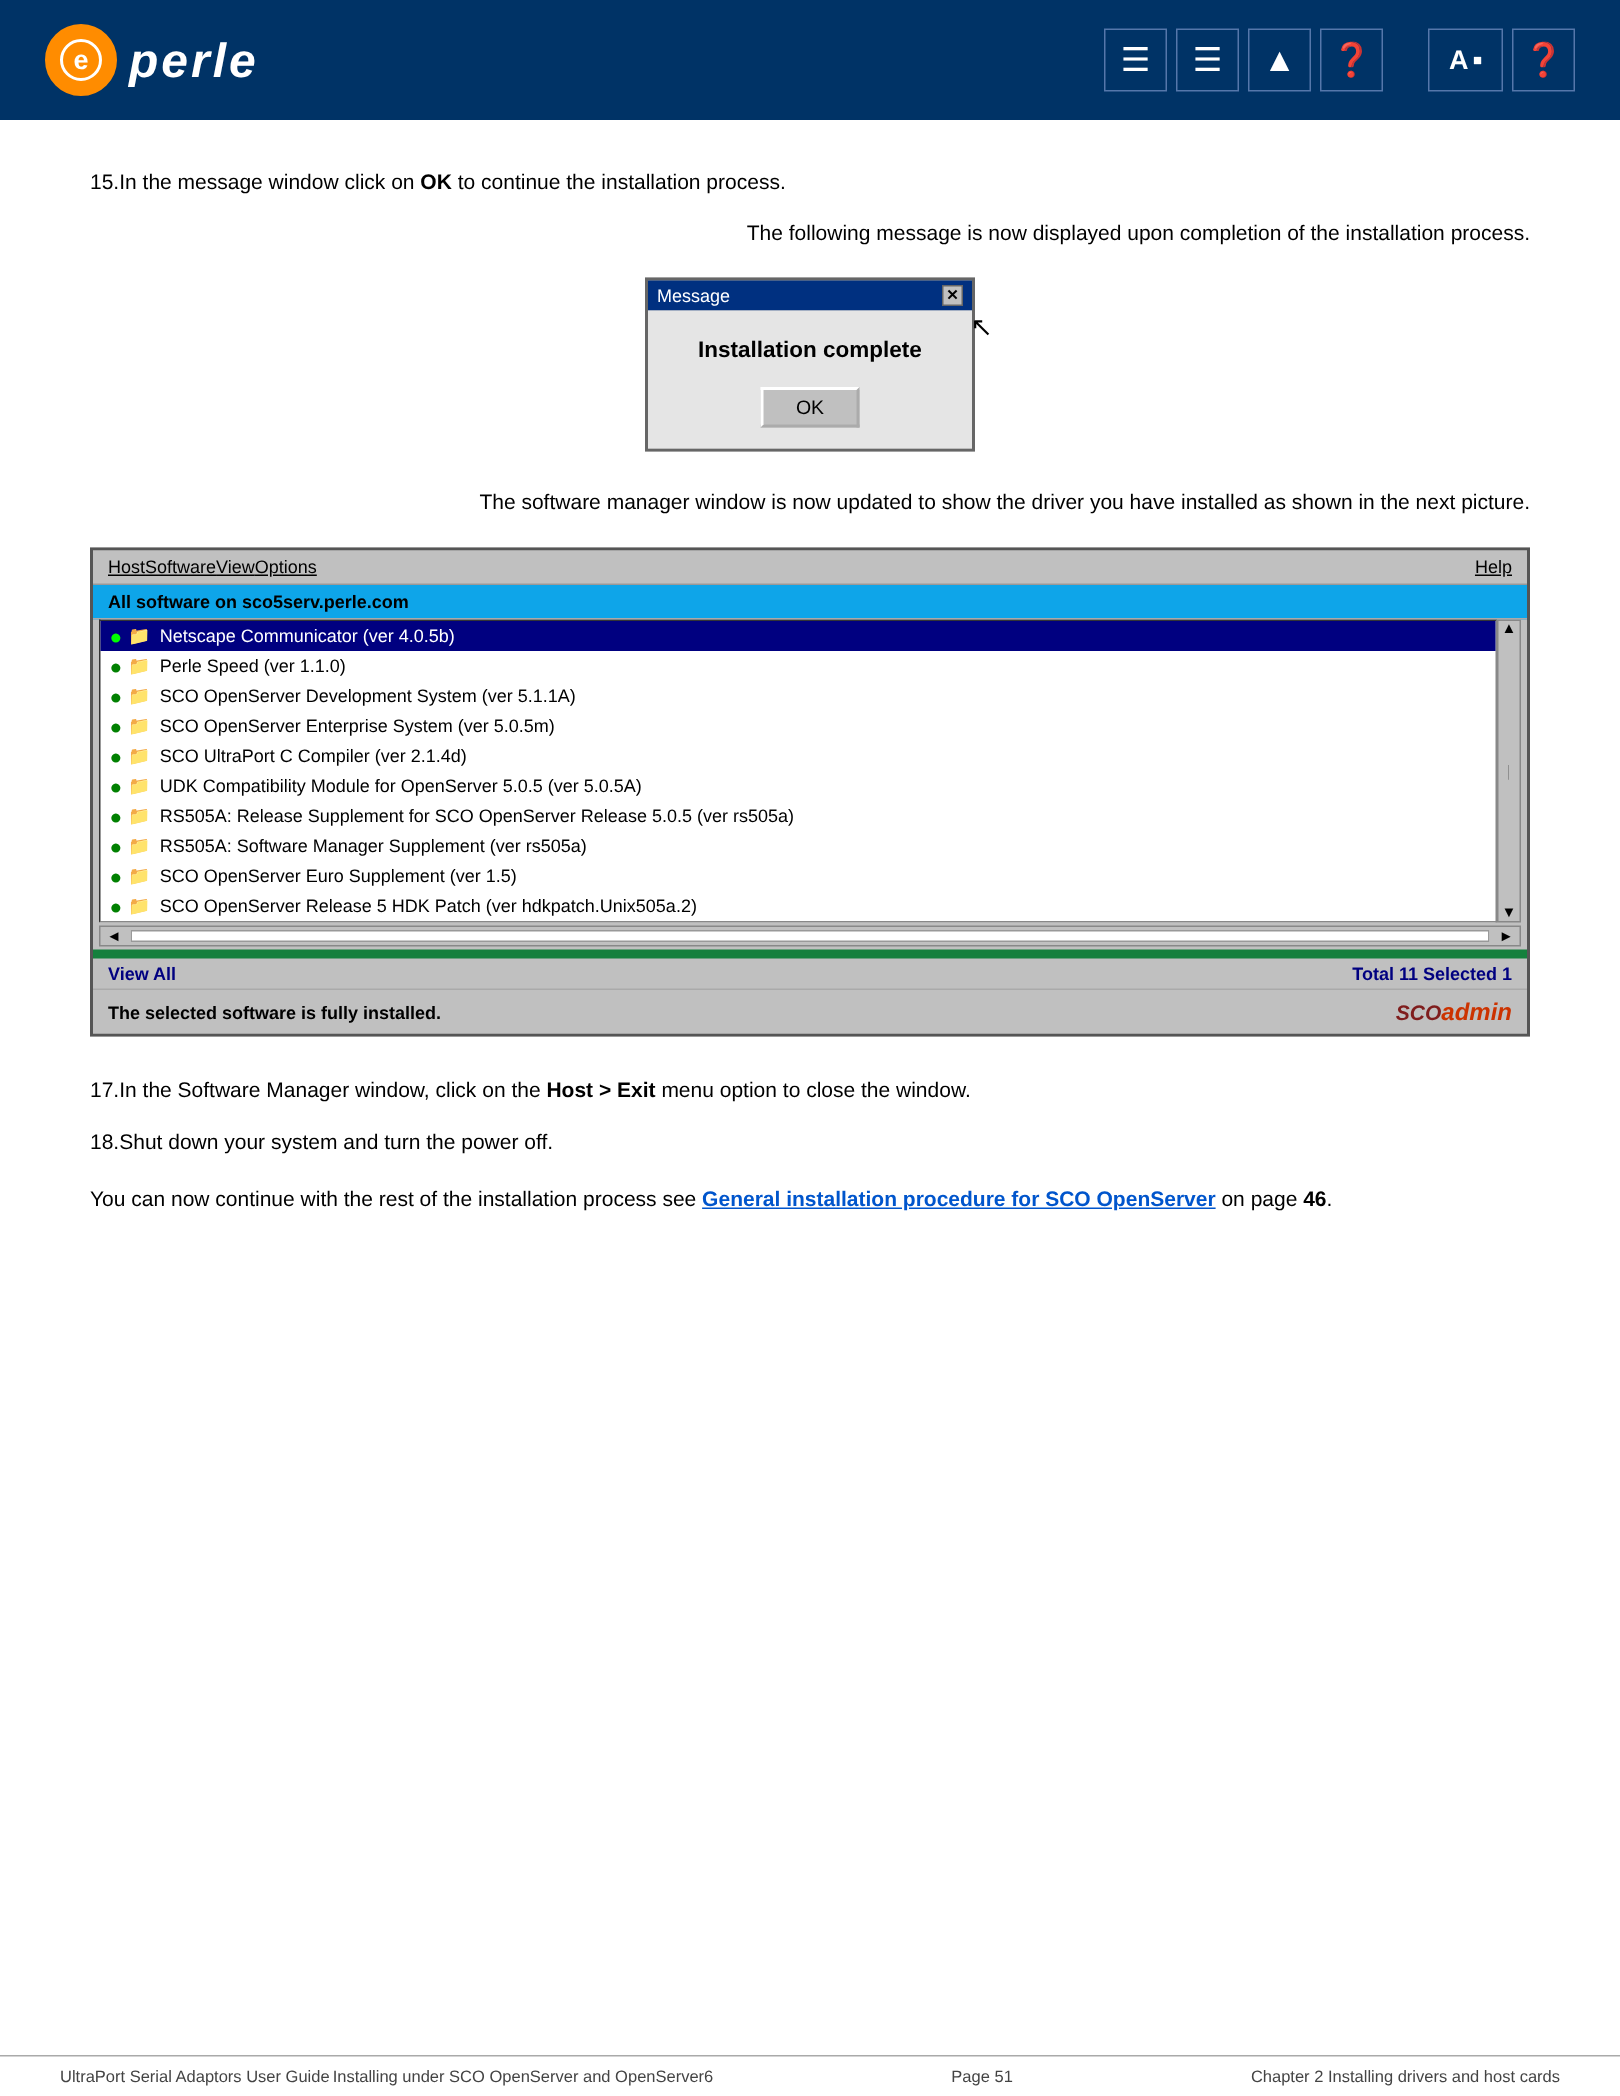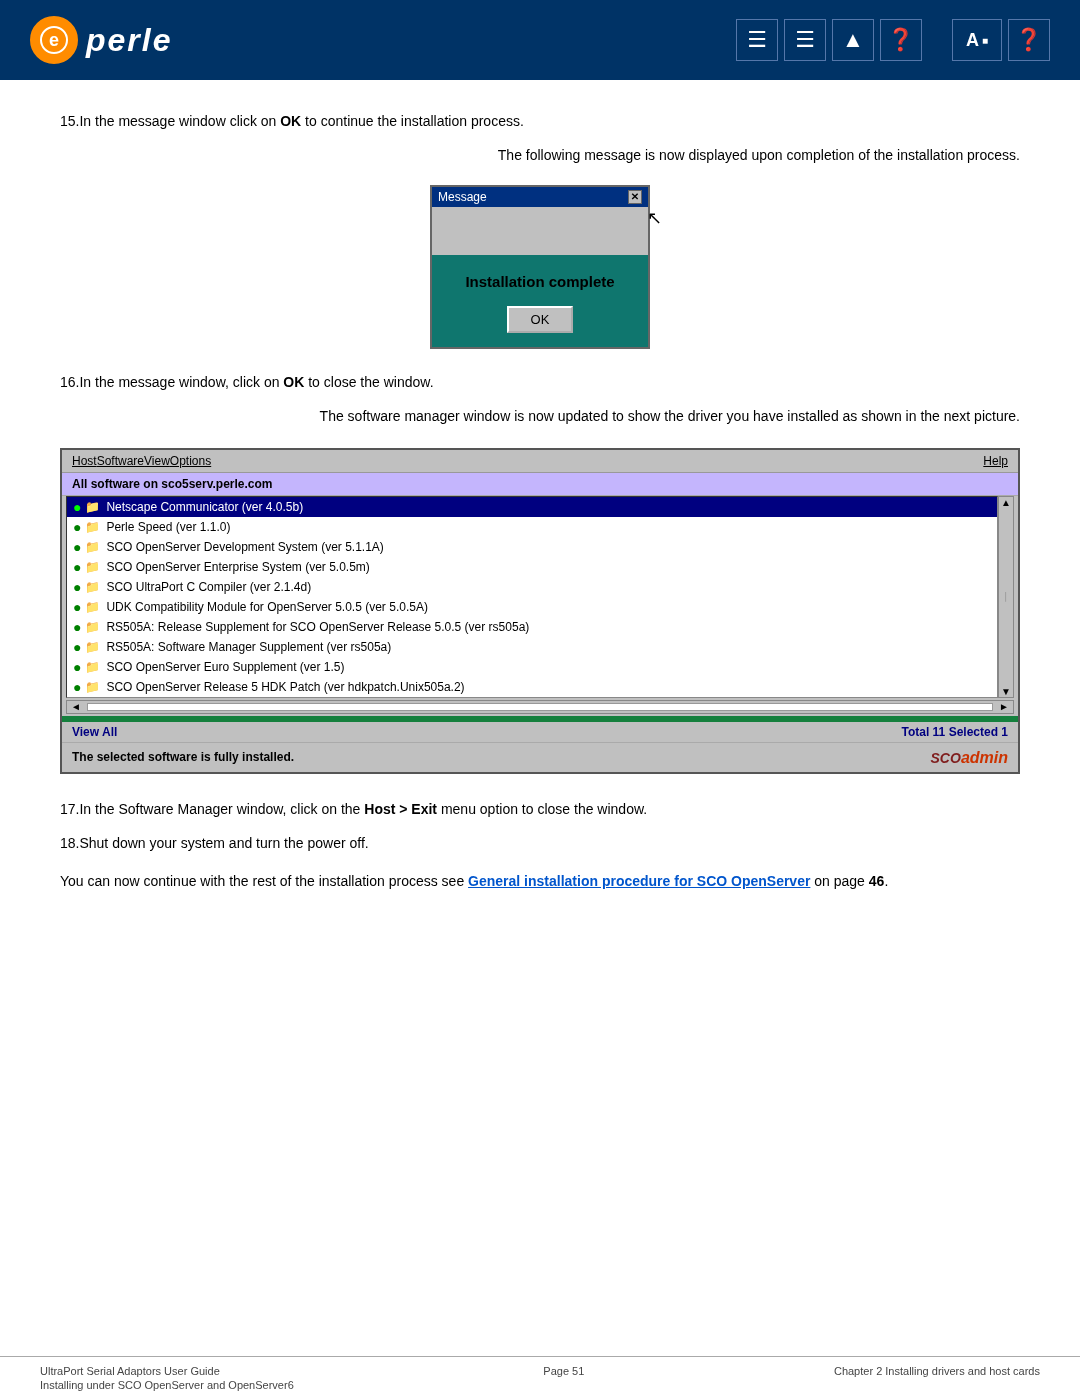--- a/index.html
+++ b/index.html
@@ -118,22 +118,21 @@
       display: flex;
       align-items: center;
       justify-content: center;
       font-size: 10px;
       color: #000;
       font-weight: bold;
     }
     .dialog-body {
       padding: 18px 10px 14px 10px;
       text-align: center;
-      background: #0f766e;
-      margin-top: 48px;
+      background: #e5e5e5;
     }
     .dialog-body .install-msg {
       font-size: 15px;
       font-weight: bold;
       margin-bottom: 16px;
     }
     .dialog-ok-btn {
       border: 2px outset #fff;
       background: #c0c0c0;
       padding: 4px 22px;
@@ -161,21 +160,21 @@
     }
     .sw-manager-menu .menu-help {
       margin-left: auto;
       text-decoration: underline;
     }
     .sw-manager-title {
       padding: 4px 10px;
       font-size: 12px;
       font-weight: bold;
       border-bottom: 1px solid #aaa;
-      background: #c4b5fd;
+      background: #0ea5e9;
     }
     .sw-list-item {
       display: flex;
       align-items: center;
       padding: 2px 6px;
       font-size: 12px;
       gap: 4px;
     }
     .sw-list-item.selected {
       background: #000080;
@@ -270,21 +269,21 @@
       font-size: 11px;
       color: #444;
       padding: 8px 40px 6px 40px;
       border-top: 1px solid #aaa;
       position: absolute;
       bottom: 0;
       width: 100%;
     }
     .footer-col {
       display: flex;
-      flex-direction: column;
+      flex-direction: row;
       gap: 2px;
     }
   </style>
 </head>
 <body>
 
 <div class="page-wrapper">
 
   <div class="header">
     <div class="logo-area">
@@ -329,23 +328,20 @@
           <div class="dialog-body">
             <div class="install-msg">Installation complete</div>
             <button class="dialog-ok-btn">OK</button>
           </div>
         </div>
 
         <div style="position:absolute; top: 22px; right: -12px; font-size:18px; color:#000; pointer-events:none;">↖</div>
       </div>
     </div>
 
-    <div class="step-block step-text">
-      <span>16.In the message window, click on </span><strong>OK</strong><span> to close the window.</span>
-    </div>
     <div class="indent">The software manager window is now updated to show the driver you have installed as shown in the next picture.</div>
 
     <div class="sw-manager">
 
       <div class="sw-manager-menu">
         <span>Host</span>
         <span>Software</span>
         <span>View</span>
         <span>Options</span>
         <span class="menu-help">Help</span>

